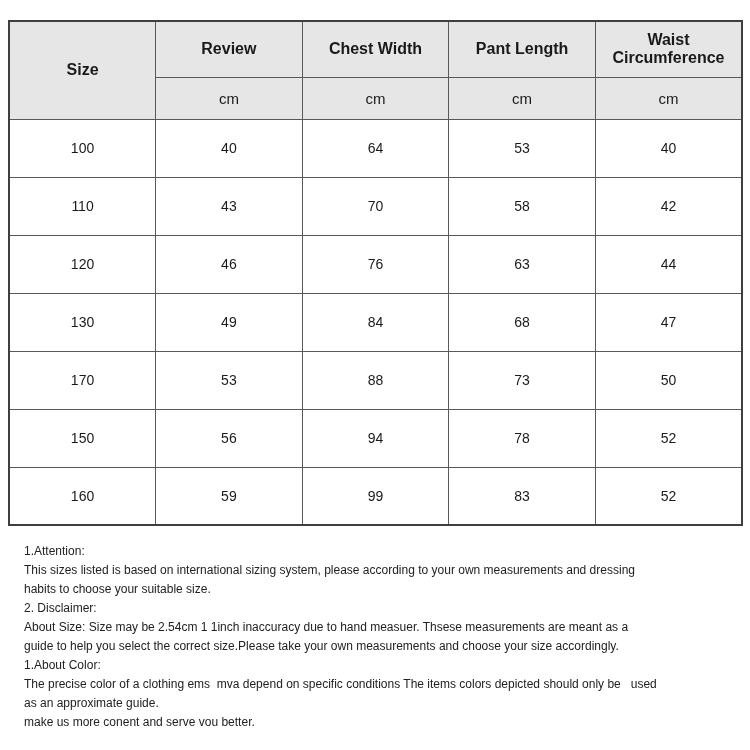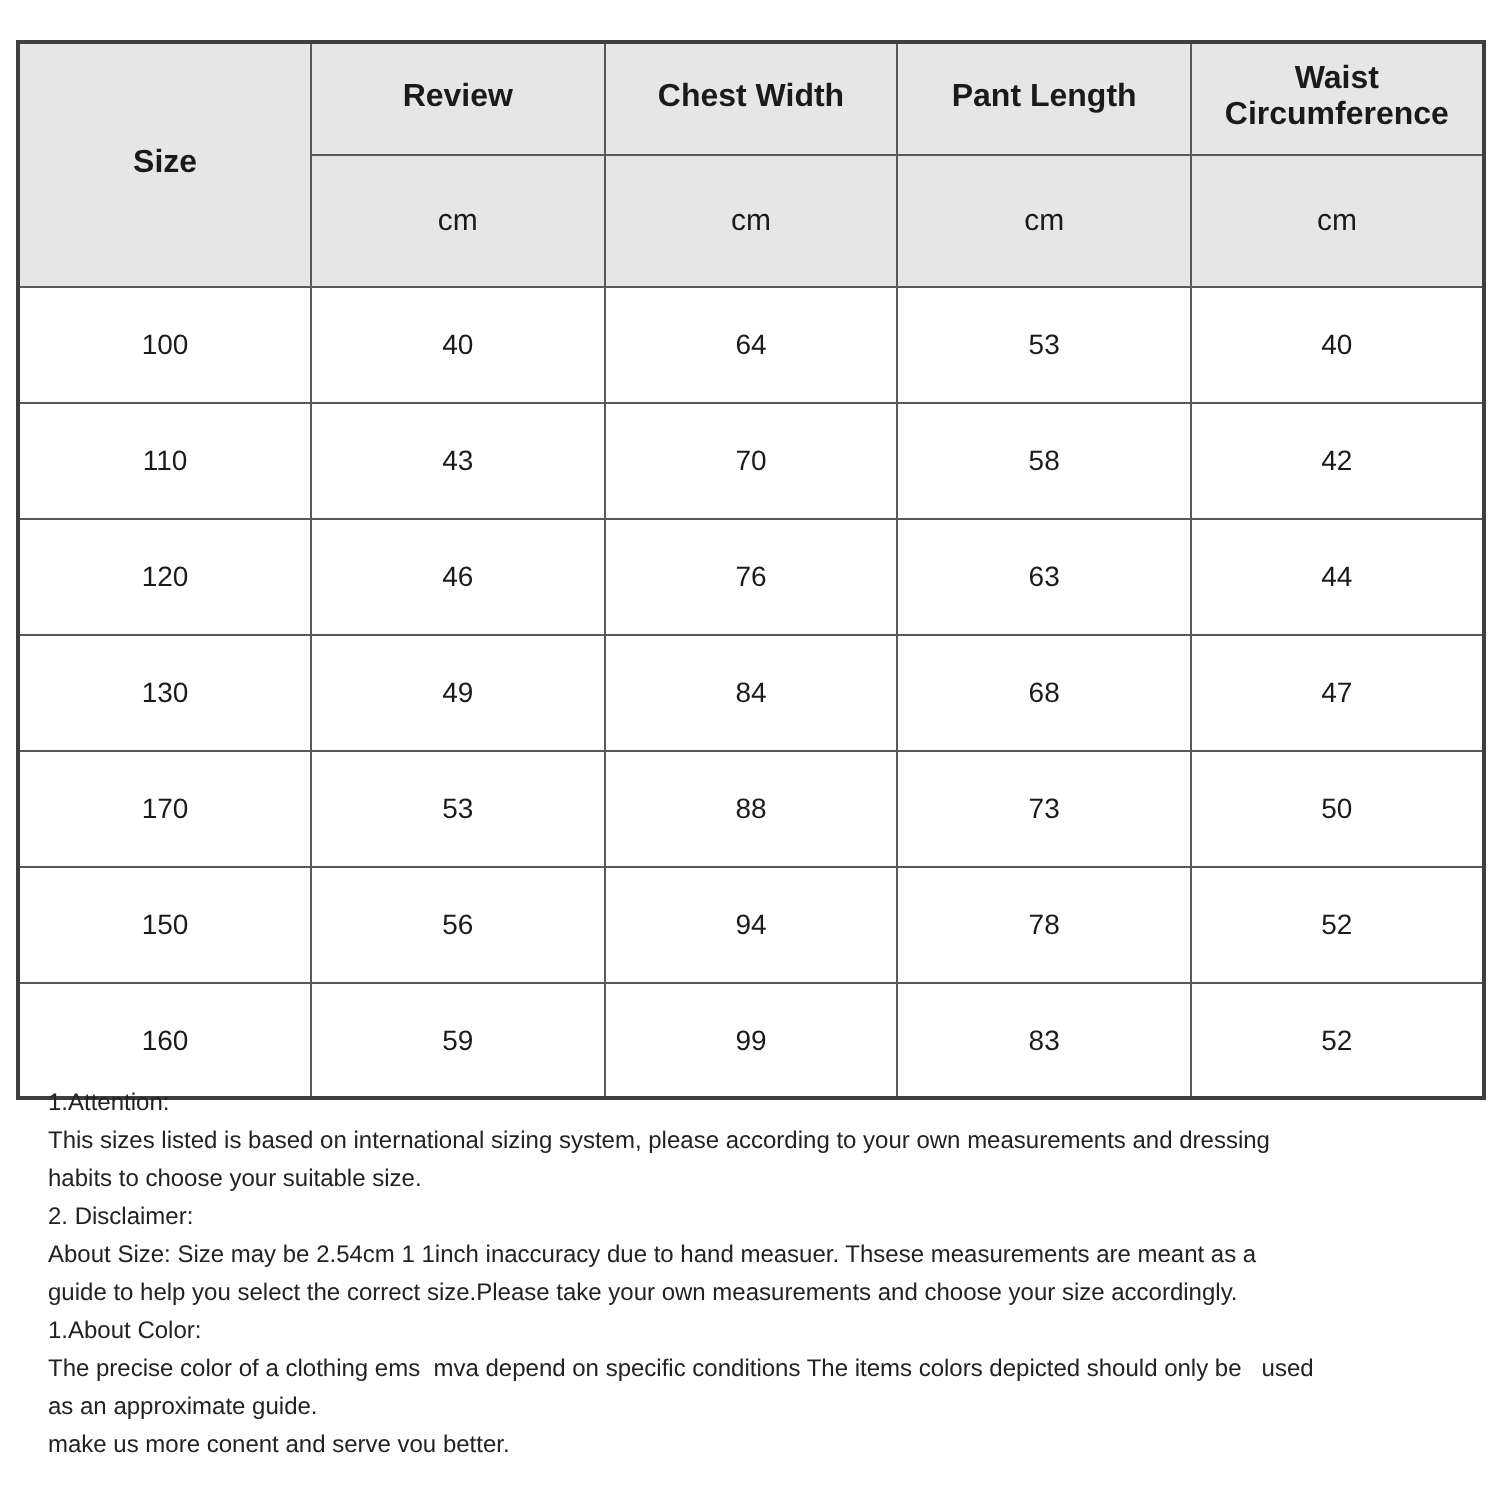--- a/index.html
+++ b/index.html
@@ -29,21 +29,21 @@
   }
   .size-table td{
     border:1px solid var(--border);
     text-align:center;
     vertical-align:middle;
     font-size:14px;
     color:var(--text);
     padding:0 6px;
   }
   .size-table tr.hr1 td{height:56px;}
-  .size-table tr.hr2 td{height:66px;}
+  .size-table tr.hr2 td{height:42px;}
   .size-table tr.dr  td{height:58px;}
   .size-table td.hcell{
     background:var(--header-bg);
     font-weight:bold;
     font-size:16px;
   }
   .size-table td.ucell{
     background:var(--header-bg);
     font-weight:normal;
     font-size:15px;

